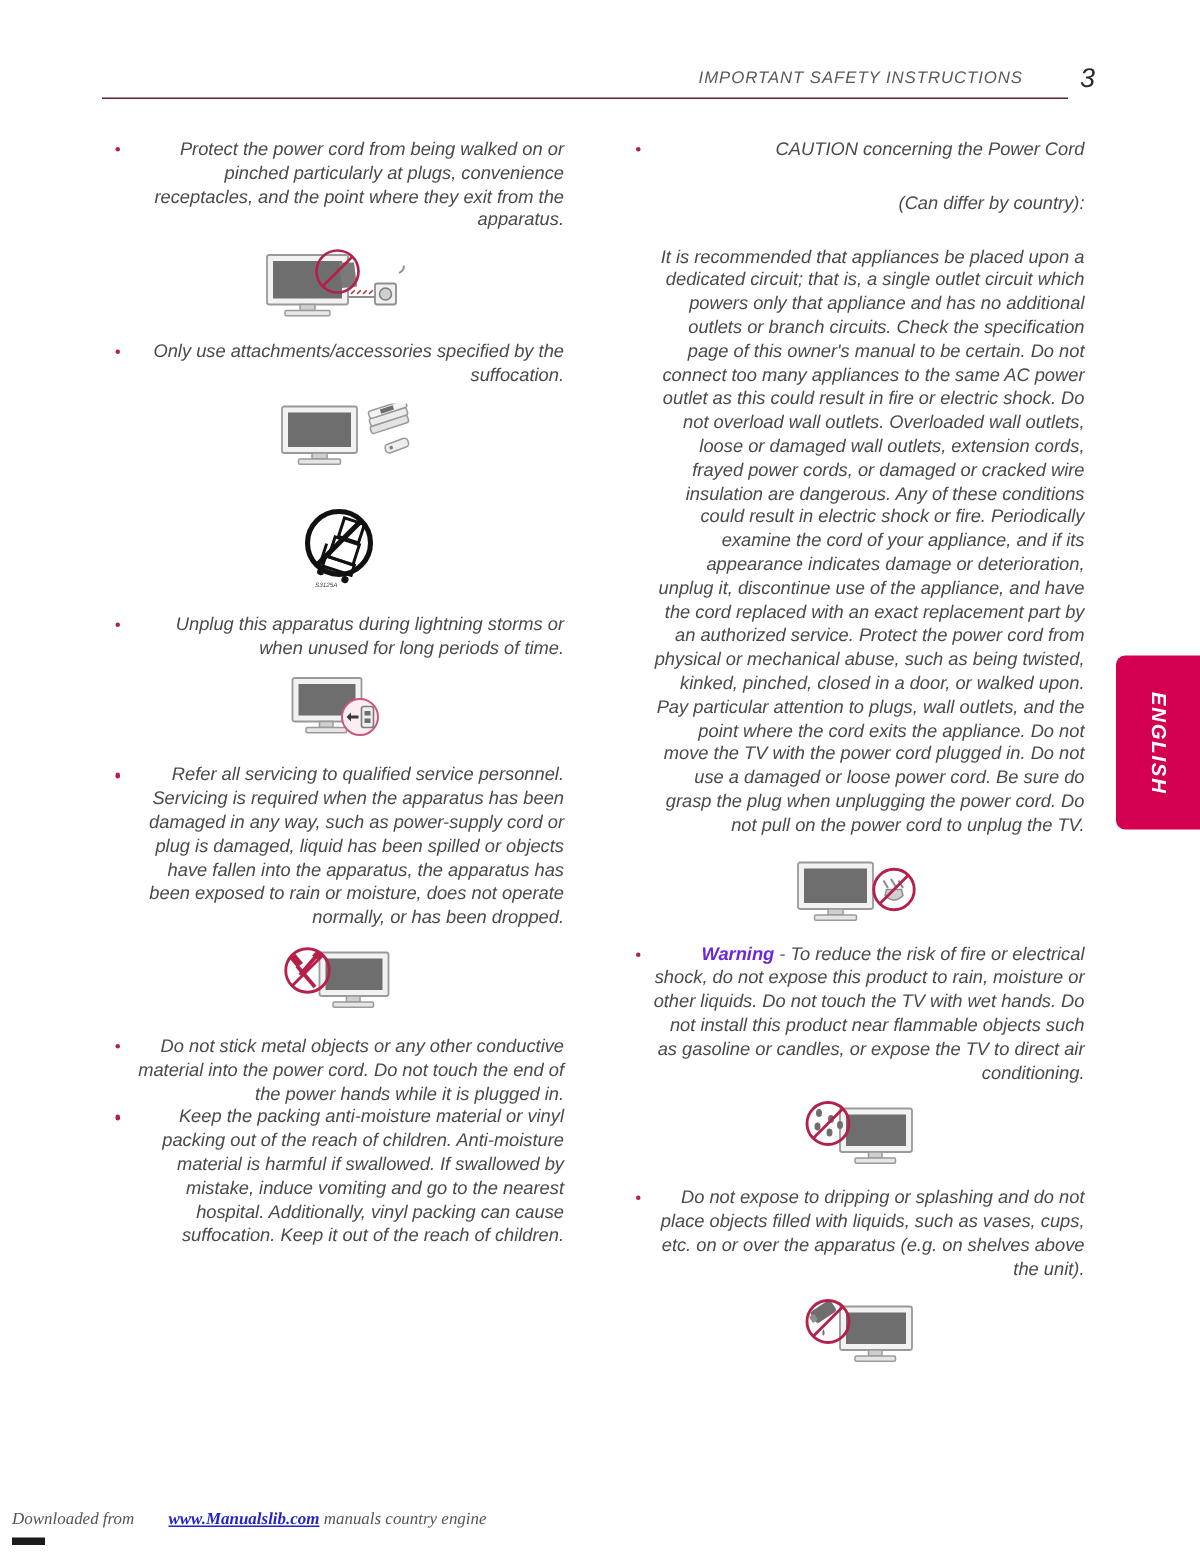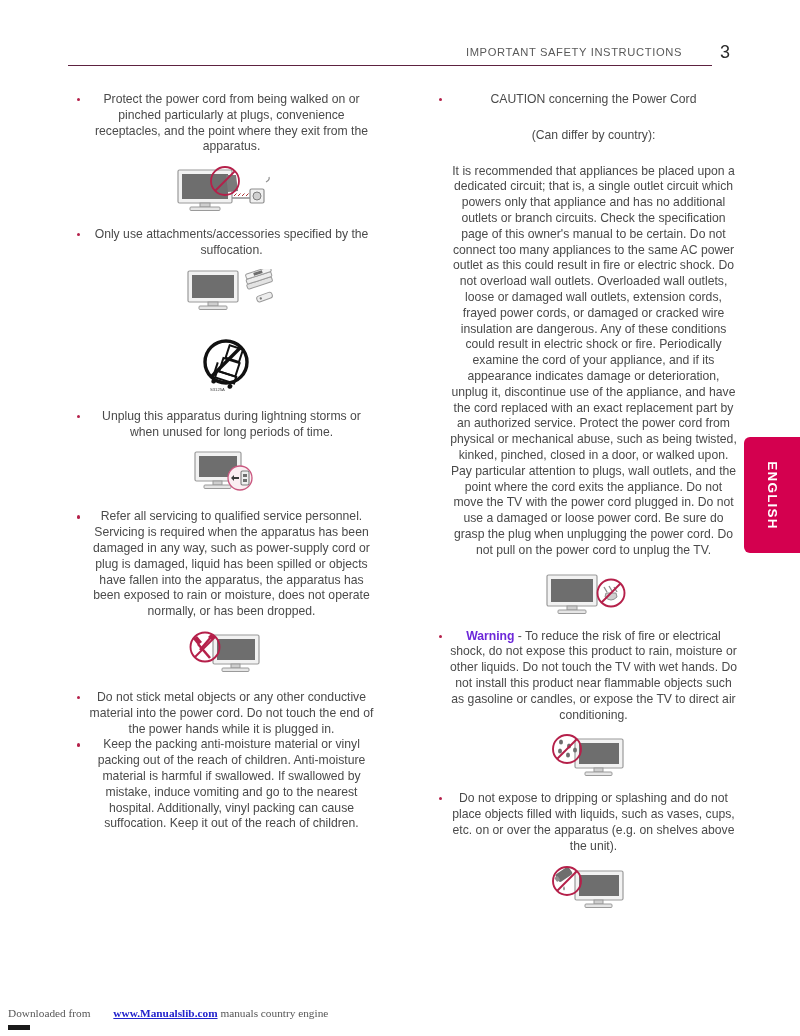--- a/index.html
+++ b/index.html
@@ -16,20 +16,21 @@
     overflow: hidden;
   }
 
   
   .page {
     position: absolute;
     left: 0; top: 0;
     width: 800px;
     height: 1036px;
     background: #fff;
+    font-style: italic;
   }
 
   
   .header {
     position: absolute;
     left: 70px;
     top: 46px;
     width: 660px;
     height: 22px;
   }
@@ -59,31 +60,31 @@
     background: #5d2240;
   }
 
   
   .col {
     position: absolute;
     top: 92px;
     width: 300px;
   }
   .col-left  { left: 76px; }
-  .col-right { left: 438px; }
+  .col-right { left: 423px; }
 
   
   .bullet {
     position: relative;
     padding-left: 11px;
     font-size: 12.2px;
     line-height: 15.8px;
     color: #4a4a4a;
     margin-bottom: 0;
-    text-align: center;
+    text-align: right;
   }
   .bullet::before {
     content: "";
     position: absolute;
     left: 1px;
     top: 6px;
     width: 3.2px;
     height: 3.2px;
     border-radius: 50%;
     background: #b5204a;

